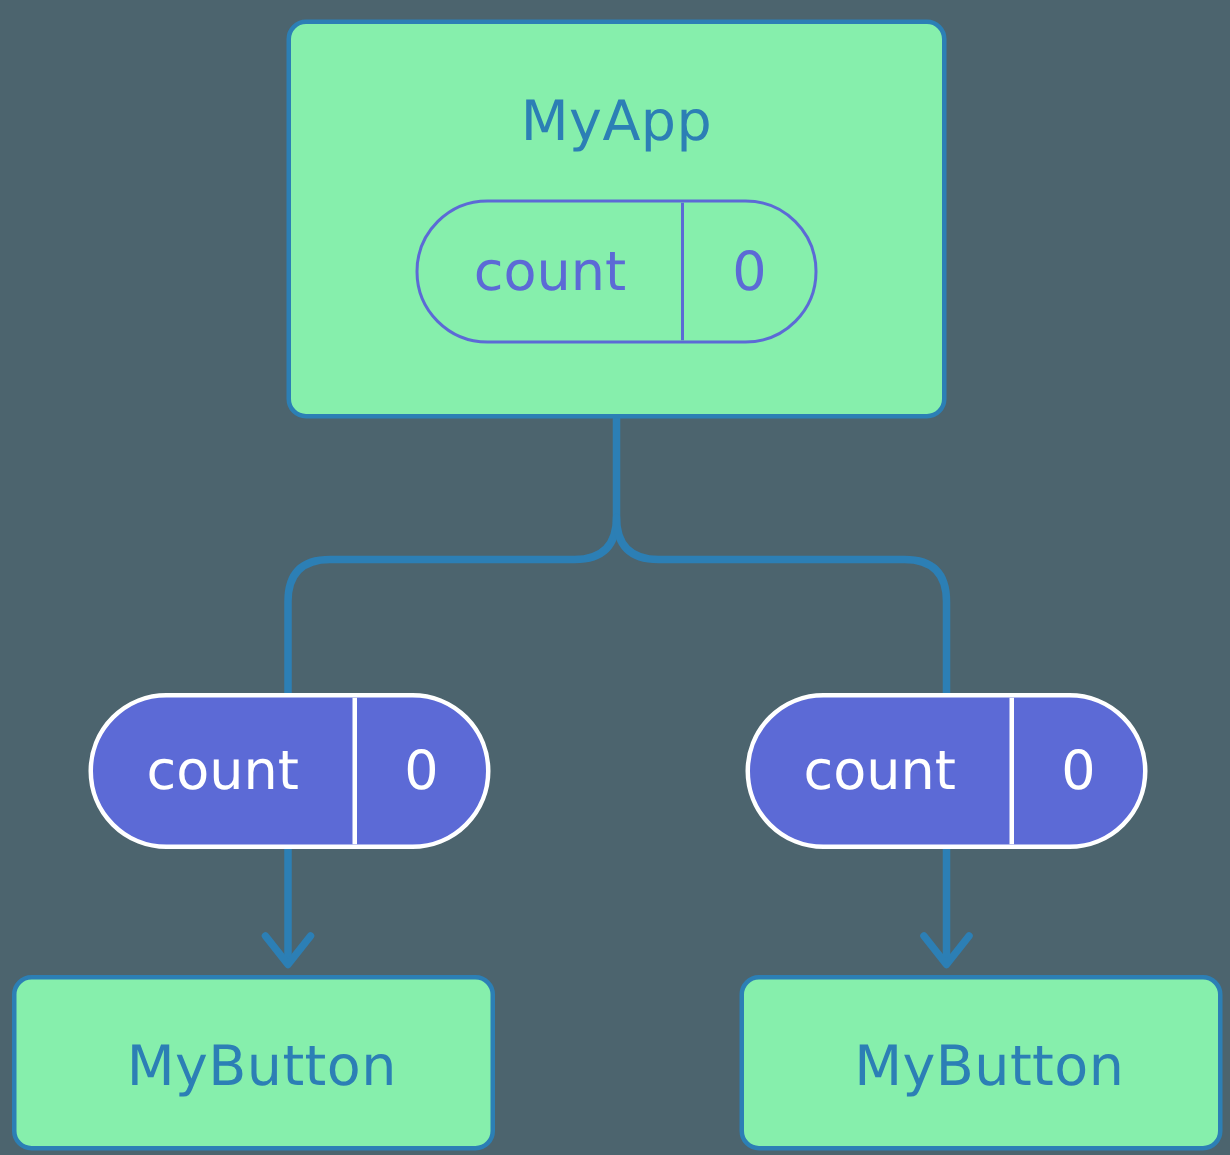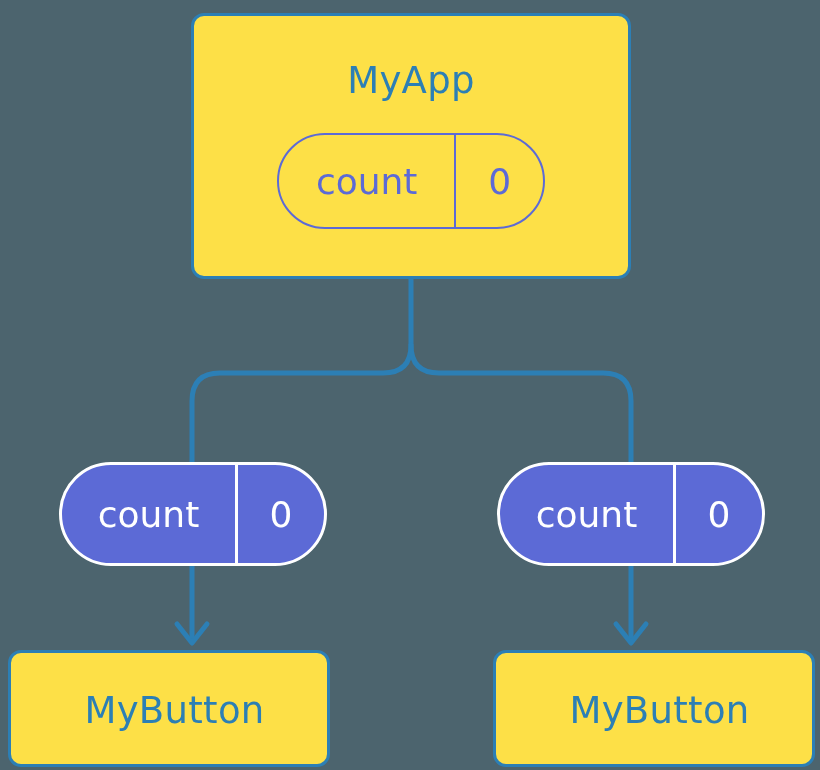--- a/index.html
+++ b/index.html
@@ -23,21 +23,21 @@
     left: 0;
     top: 0;
     width: 820px;
     height: 770px;
     pointer-events: none;
   }
 
   
   .comp-box {
     position: absolute;
-    background: #fde047;
+    background: #86efac;
     border: 3px solid #2c7fb5;
     border-radius: 13px;
     box-sizing: border-box;
     z-index: 2;
   }
   .comp-title {
     color: #2c7fb5;
     font-size: 37px;
     font-weight: 400;
     letter-spacing: 0.3px;

